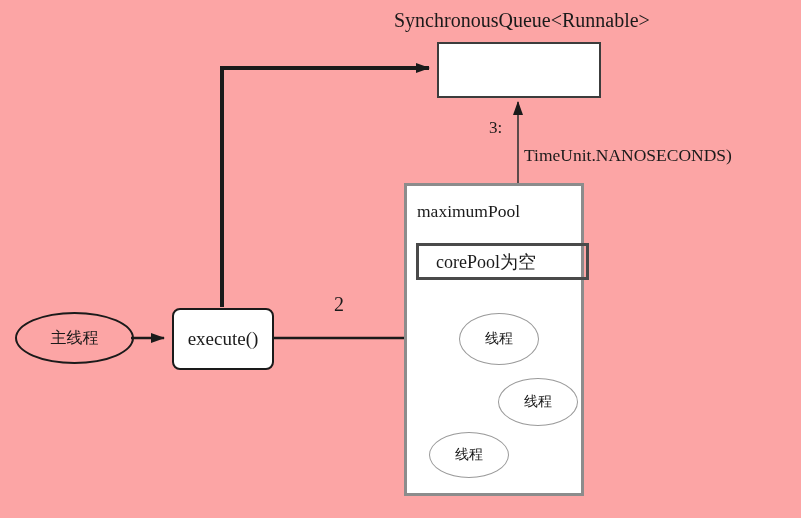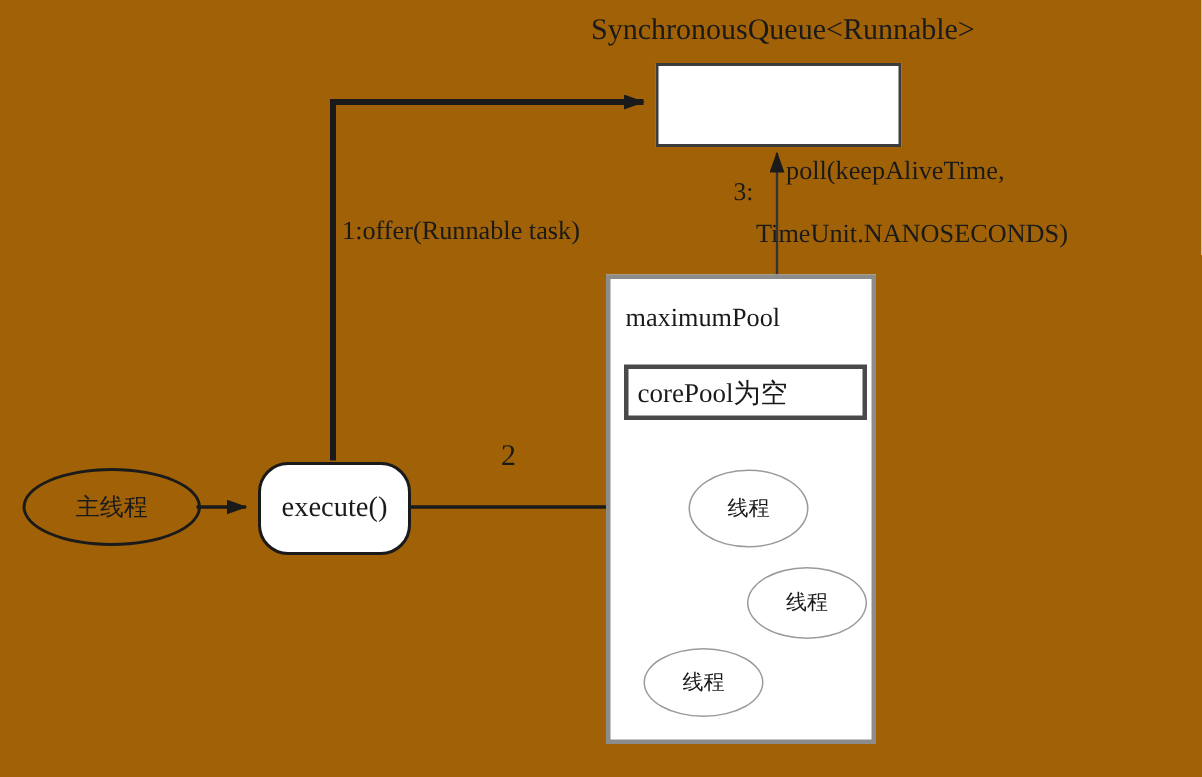--- a/index.html
+++ b/index.html
@@ -1,17 +1,17 @@
 <!DOCTYPE html>
 <html><head>
 <meta charset="utf-8">
 <style>
   html,body{margin:0;padding:0;background:#ffffff;}
   #stage{
-    position:relative;width:801px;height:518px;background:#a16207;overflow:hidden;
+    position:relative;width:801px;height:518px;background:#fca5a5;overflow:hidden;
     font-family:"Liberation Serif","DejaVu Serif",serif;color:#1a1a1a;
   }
   #wires{position:absolute;left:0;top:0;width:801px;height:518px;}
   .txt{position:absolute;white-space:nowrap;line-height:1.1;}
   .title{font-size:20px;}
   .lbl{font-size:17.5px;}
   .num{font-size:20px;}
   
   .queue-rect{
     position:absolute;left:437px;top:42px;width:160px;height:52px;
@@ -19,39 +19,39 @@
   }
   
   .maxpool{
     position:absolute;left:404px;top:183px;width:174px;height:307px;
     border:3px solid #8c8c8c;background:#ffffff;
   }
   .maxpool-label{position:absolute;left:10px;top:15px;font-size:17.5px;}
   .corepool{
     position:absolute;left:9px;top:57px;width:150px;height:31px;
     border:3px solid #4a4a4a;background:transparent;
-    display:flex;align-items:center;font-size:18px;padding-left:6px;
+    display:flex;align-items:center;font-size:18px;padding-left:17px;
   }
   
   .ellipse{
     position:absolute;border-radius:50%;background:transparent;
     display:flex;align-items:center;justify-content:center;
   }
   .thread-ellipse{border:1.5px solid #9a9a9a;font-size:14px;}
   .e1{left:52px;top:127px;width:78px;height:50px;}
   .e2{left:91px;top:192px;width:78px;height:46px;}
   .e3{left:22px;top:246px;width:78px;height:44px;}
   
   .main-thread{
     left:15px;top:312px;width:115px;height:48px;
     border:2.5px solid #1a1a1a;font-size:16px;position:absolute;
   }
   .execute-box{
     position:absolute;left:172px;top:308px;width:98px;height:58px;
-    border:2.5px solid #1a1a1a;border-radius:20px;background:#ffffff;
+    border:2.5px solid #1a1a1a;border-radius:8px;background:#ffffff;
     display:flex;align-items:center;justify-content:center;font-size:19px;
   }
 </style>
 </head>
 <body>
 
 <div id="stage">
 
   <svg id="wires" viewBox="0 0 801 518">
     <defs>
@@ -65,24 +65,22 @@
     <line x1="518" y1="312" x2="518" y2="102" stroke="#333333" stroke-width="1.6" marker-end="url(#arrow)"></line>
 
     <line x1="131" y1="338" x2="164" y2="338" stroke="#1a1a1a" stroke-width="2.3" marker-end="url(#arrow)"></line>
 
     <line x1="270" y1="338" x2="475" y2="338" stroke="#1a1a1a" stroke-width="2.3" marker-end="url(#arrow)"></line>
   </svg>
 
   <div class="txt title" style="left:394px;top:9px;">SynchronousQueue&lt;Runnable&gt;</div>
   <div class="queue-rect"></div>
 
-  <div class="txt lbl" style="left:228px;top:144px;">1:offer(Runnable task)</div>
   <div class="txt lbl" style="left:489px;top:119px;font-size:17px;">3:</div>
-  <div class="txt lbl" style="left:524px;top:104px;">poll(keepAliveTime,</div>
-  <div class="txt lbl" style="left:504px;top:146px;">TimeUnit.NANOSECONDS)</div>
+  <div class="txt lbl" style="left:524px;top:146px;">TimeUnit.NANOSECONDS)</div>
   <div class="txt num" style="left:334px;top:293px;">2</div>
 
   <div class="maxpool">
     <div class="maxpool-label">maximumPool</div>
     <div class="corepool">
       <span>corePool为空</span>
     </div>
     <div class="ellipse thread-ellipse e1">
       <span>线程</span>
     </div>

